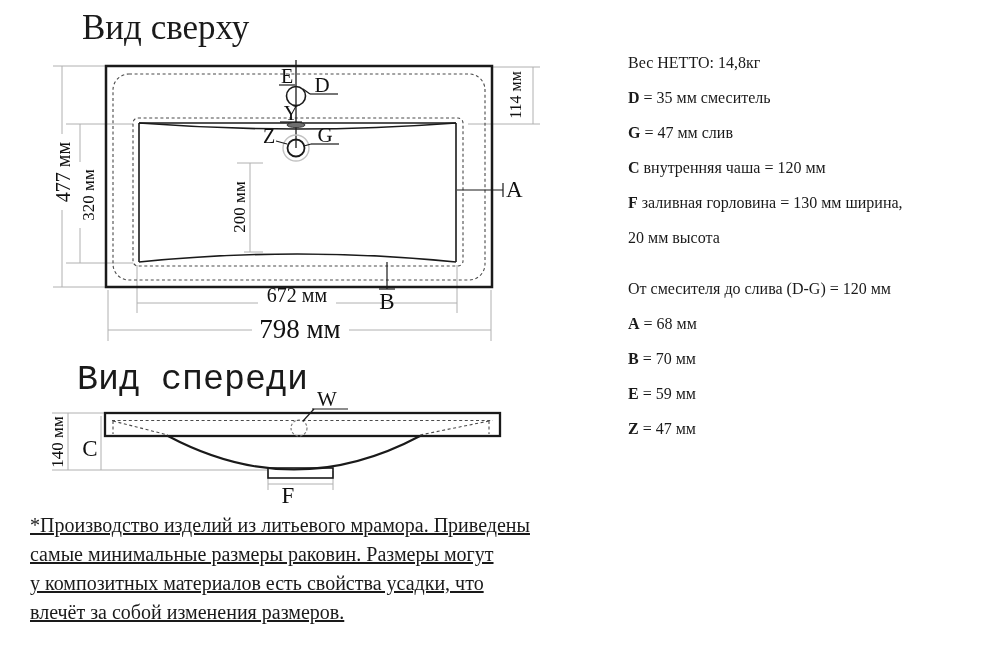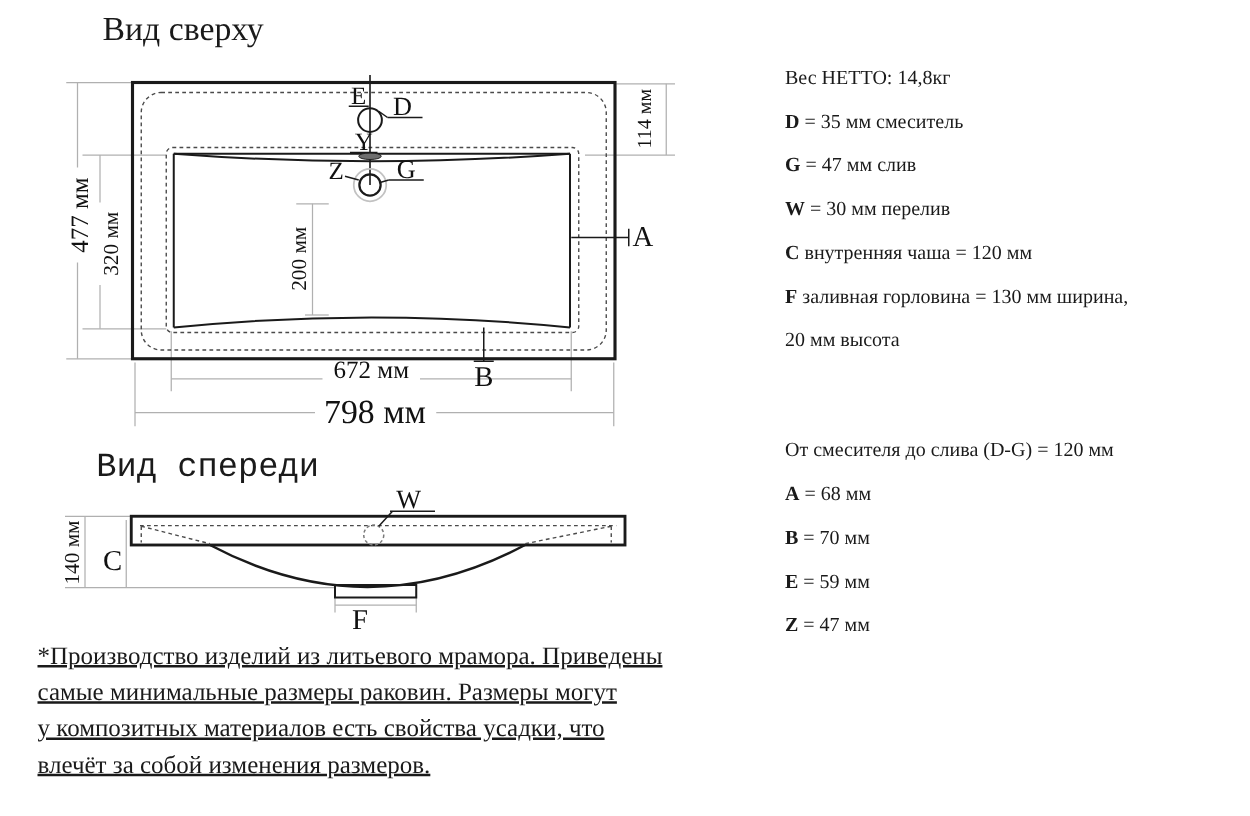--- a/index.html
+++ b/index.html
@@ -1,29 +1,29 @@
 <!DOCTYPE html>
 <html><head>
 <meta charset="utf-8">
 <style>
   html,body{margin:0;padding:0;background:#ffffff;}
   .page{
     position:relative;width:1000px;height:653px;background:#ffffff;
     font-family:"Liberation Serif","DejaVu Serif",serif;color:#1a1a1a;overflow:hidden;
   }
-  .view-title{position:absolute;font-size:27px;font-weight:400;white-space:nowrap;}
+  .view-title{position:absolute;font-size:35px;font-weight:400;white-space:nowrap;}
   #title-top{left:82px;top:8px;}
   #title-front{left:77px;top:360px;font-family:Liberation Mono, monospace;}
   #drawing-svg{position:absolute;left:0;top:0;}
 
   
   .specs{position:absolute;left:628px;top:45px;width:372px;font-size:16px;}
   .spec-line{line-height:35px;white-space:nowrap;}
   .spec-line b{font-weight:700;}
-  .specs-block2{margin-top:53px;}
+  .specs-block2{margin-top:16px;}
 
   
   .note{position:absolute;left:30px;top:511px;font-size:20px;line-height:29px;}
   .note div{white-space:nowrap;text-decoration:underline;}
 
   
   .dimline{stroke:#b0b0b0;stroke-width:1;fill:none;}
   .ink{stroke:#1a1a1a;fill:none;}
   .dash{stroke:#4a4a4a;stroke-width:1.1;stroke-dasharray:3 2.6;fill:none;}
   .halo{stroke:#c2c2c2;fill:none;}
@@ -170,21 +170,20 @@
       <text class="t23" x="288" y="503" text-anchor="middle">F</text>
       <text class="t17" transform="translate(58,442) rotate(-90)" y="5" text-anchor="middle">140 мм</text>
     </g>
   </svg>
 
   <div class="specs">
     <div>
       <div class="spec-line"><b></b><span>Вес НЕТТО: 14,8кг</span></div>
       <div class="spec-line"><b>D</b><span> = 35 мм смеситель</span></div>
       <div class="spec-line"><b>G</b><span> = 47 мм слив</span></div>
-      <div class="spec-line"><b>W</b><span> = 30 мм перелив</span></div>
       <div class="spec-line"><b>C</b><span> внутренняя чаша = 120 мм</span></div>
       <div class="spec-line"><b>F</b><span> заливная горловина = 130 мм ширина,</span></div>
       <div class="spec-line"><b></b><span>20 мм высота</span></div>
     </div>
     <div class="specs-block2">
       <div class="spec-line"><b></b><span>От смесителя до слива (D-G) = 120 мм</span></div>
       <div class="spec-line"><b>A</b><span> = 68 мм</span></div>
       <div class="spec-line"><b>B</b><span> = 70 мм</span></div>
       <div class="spec-line"><b>E</b><span> = 59 мм</span></div>
       <div class="spec-line"><b>Z</b><span> = 47 мм</span></div>

